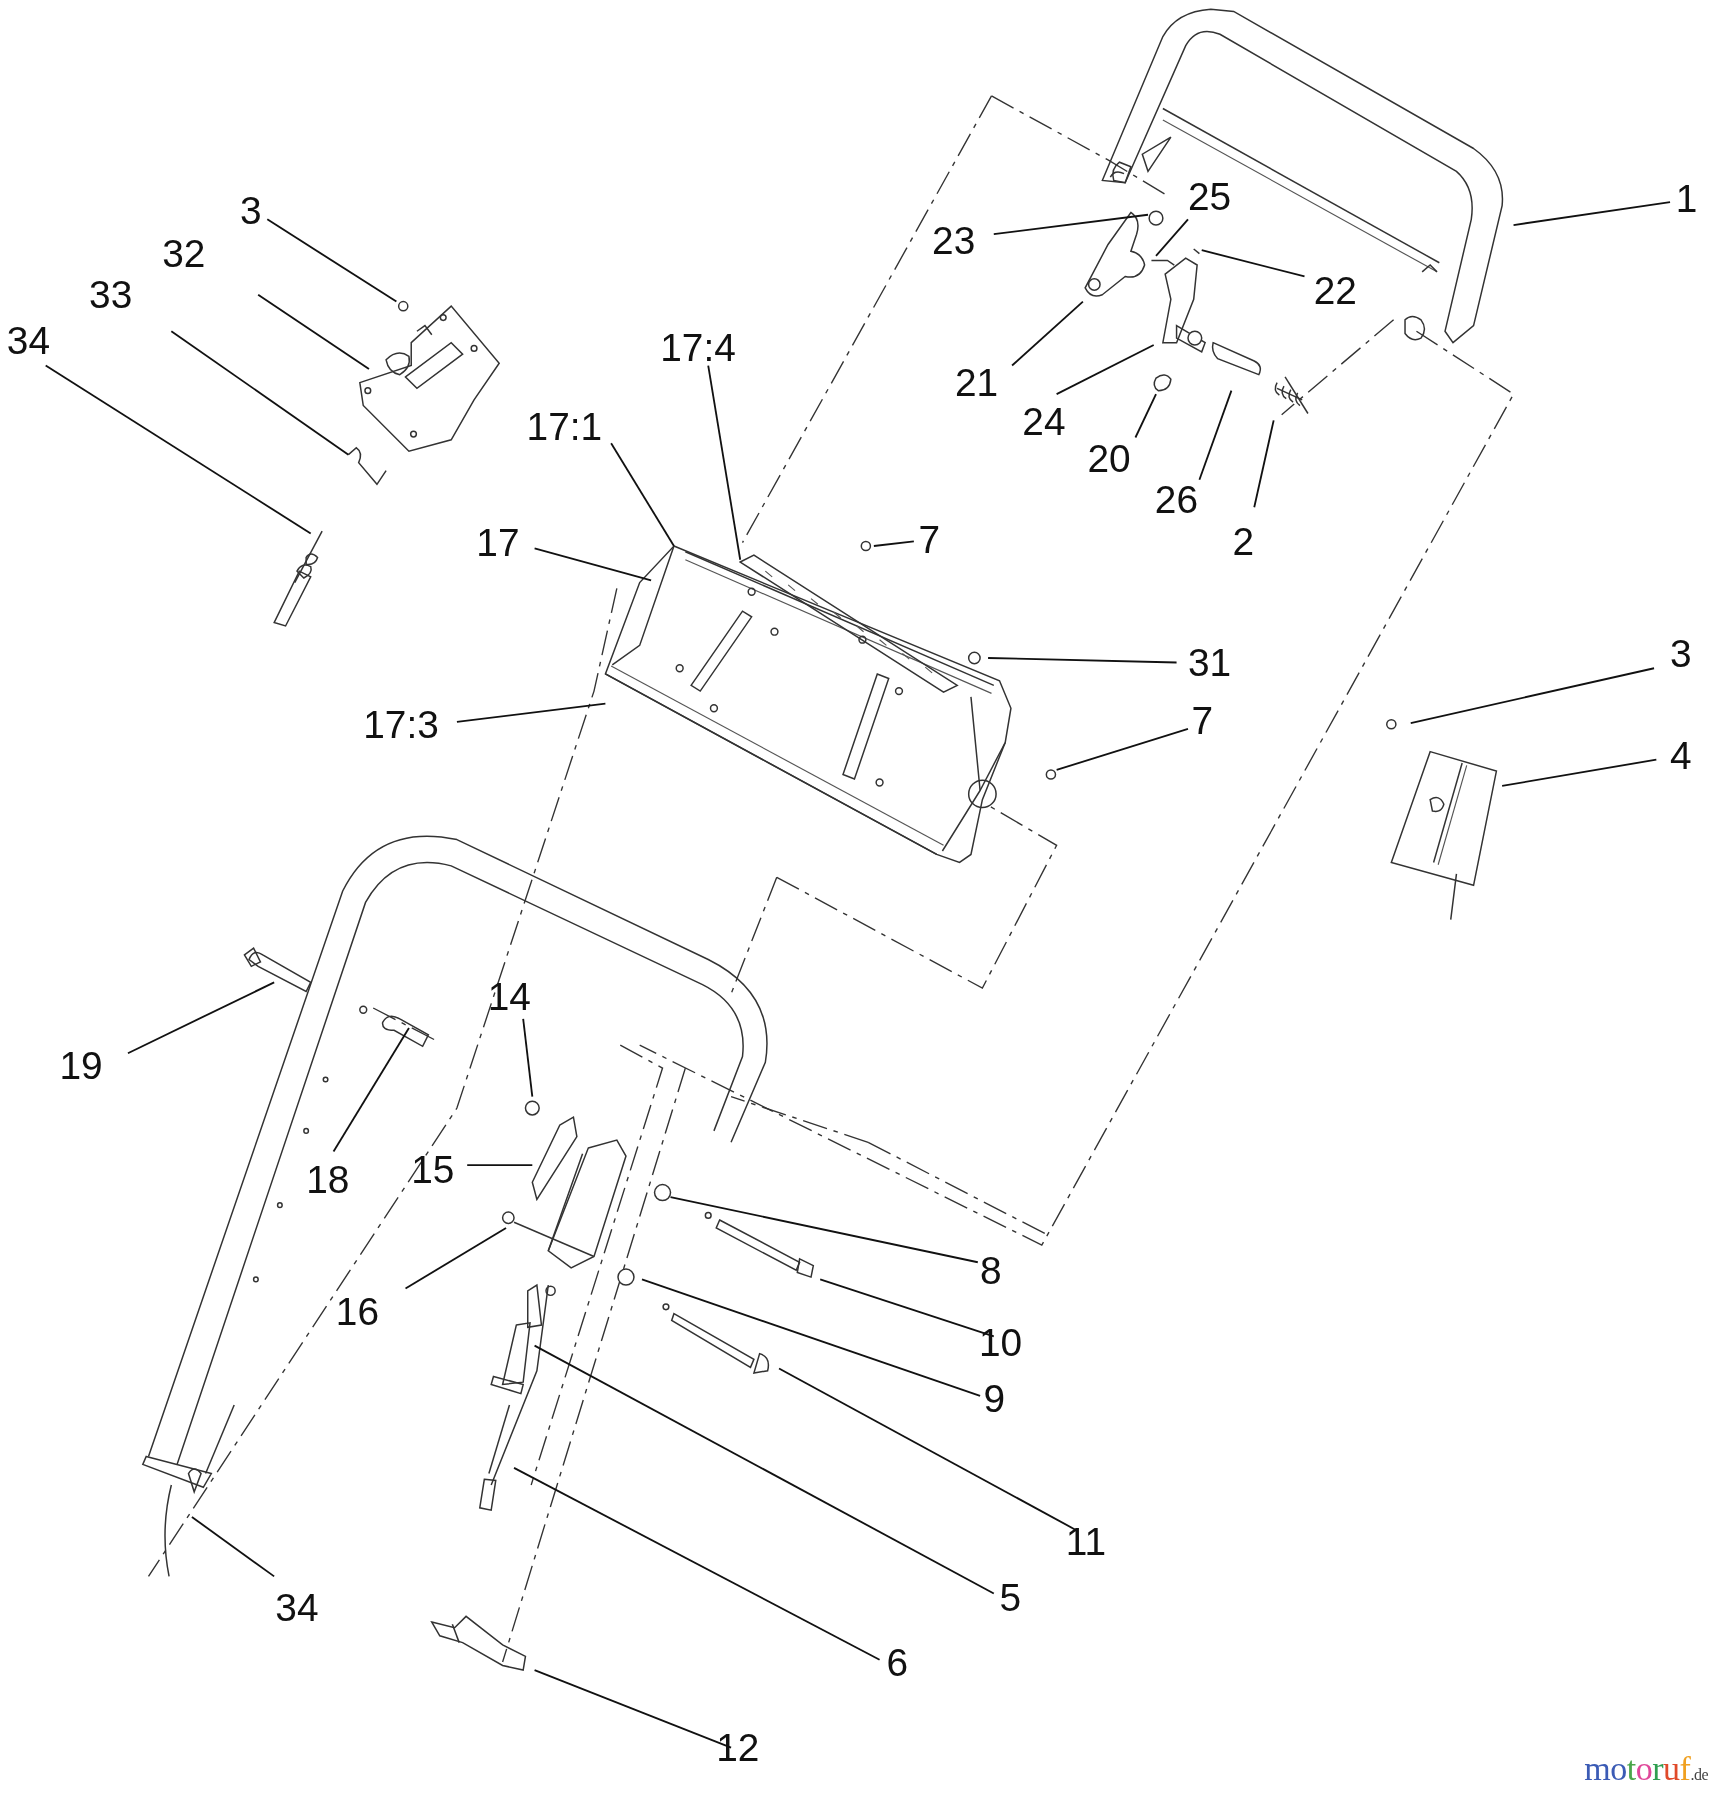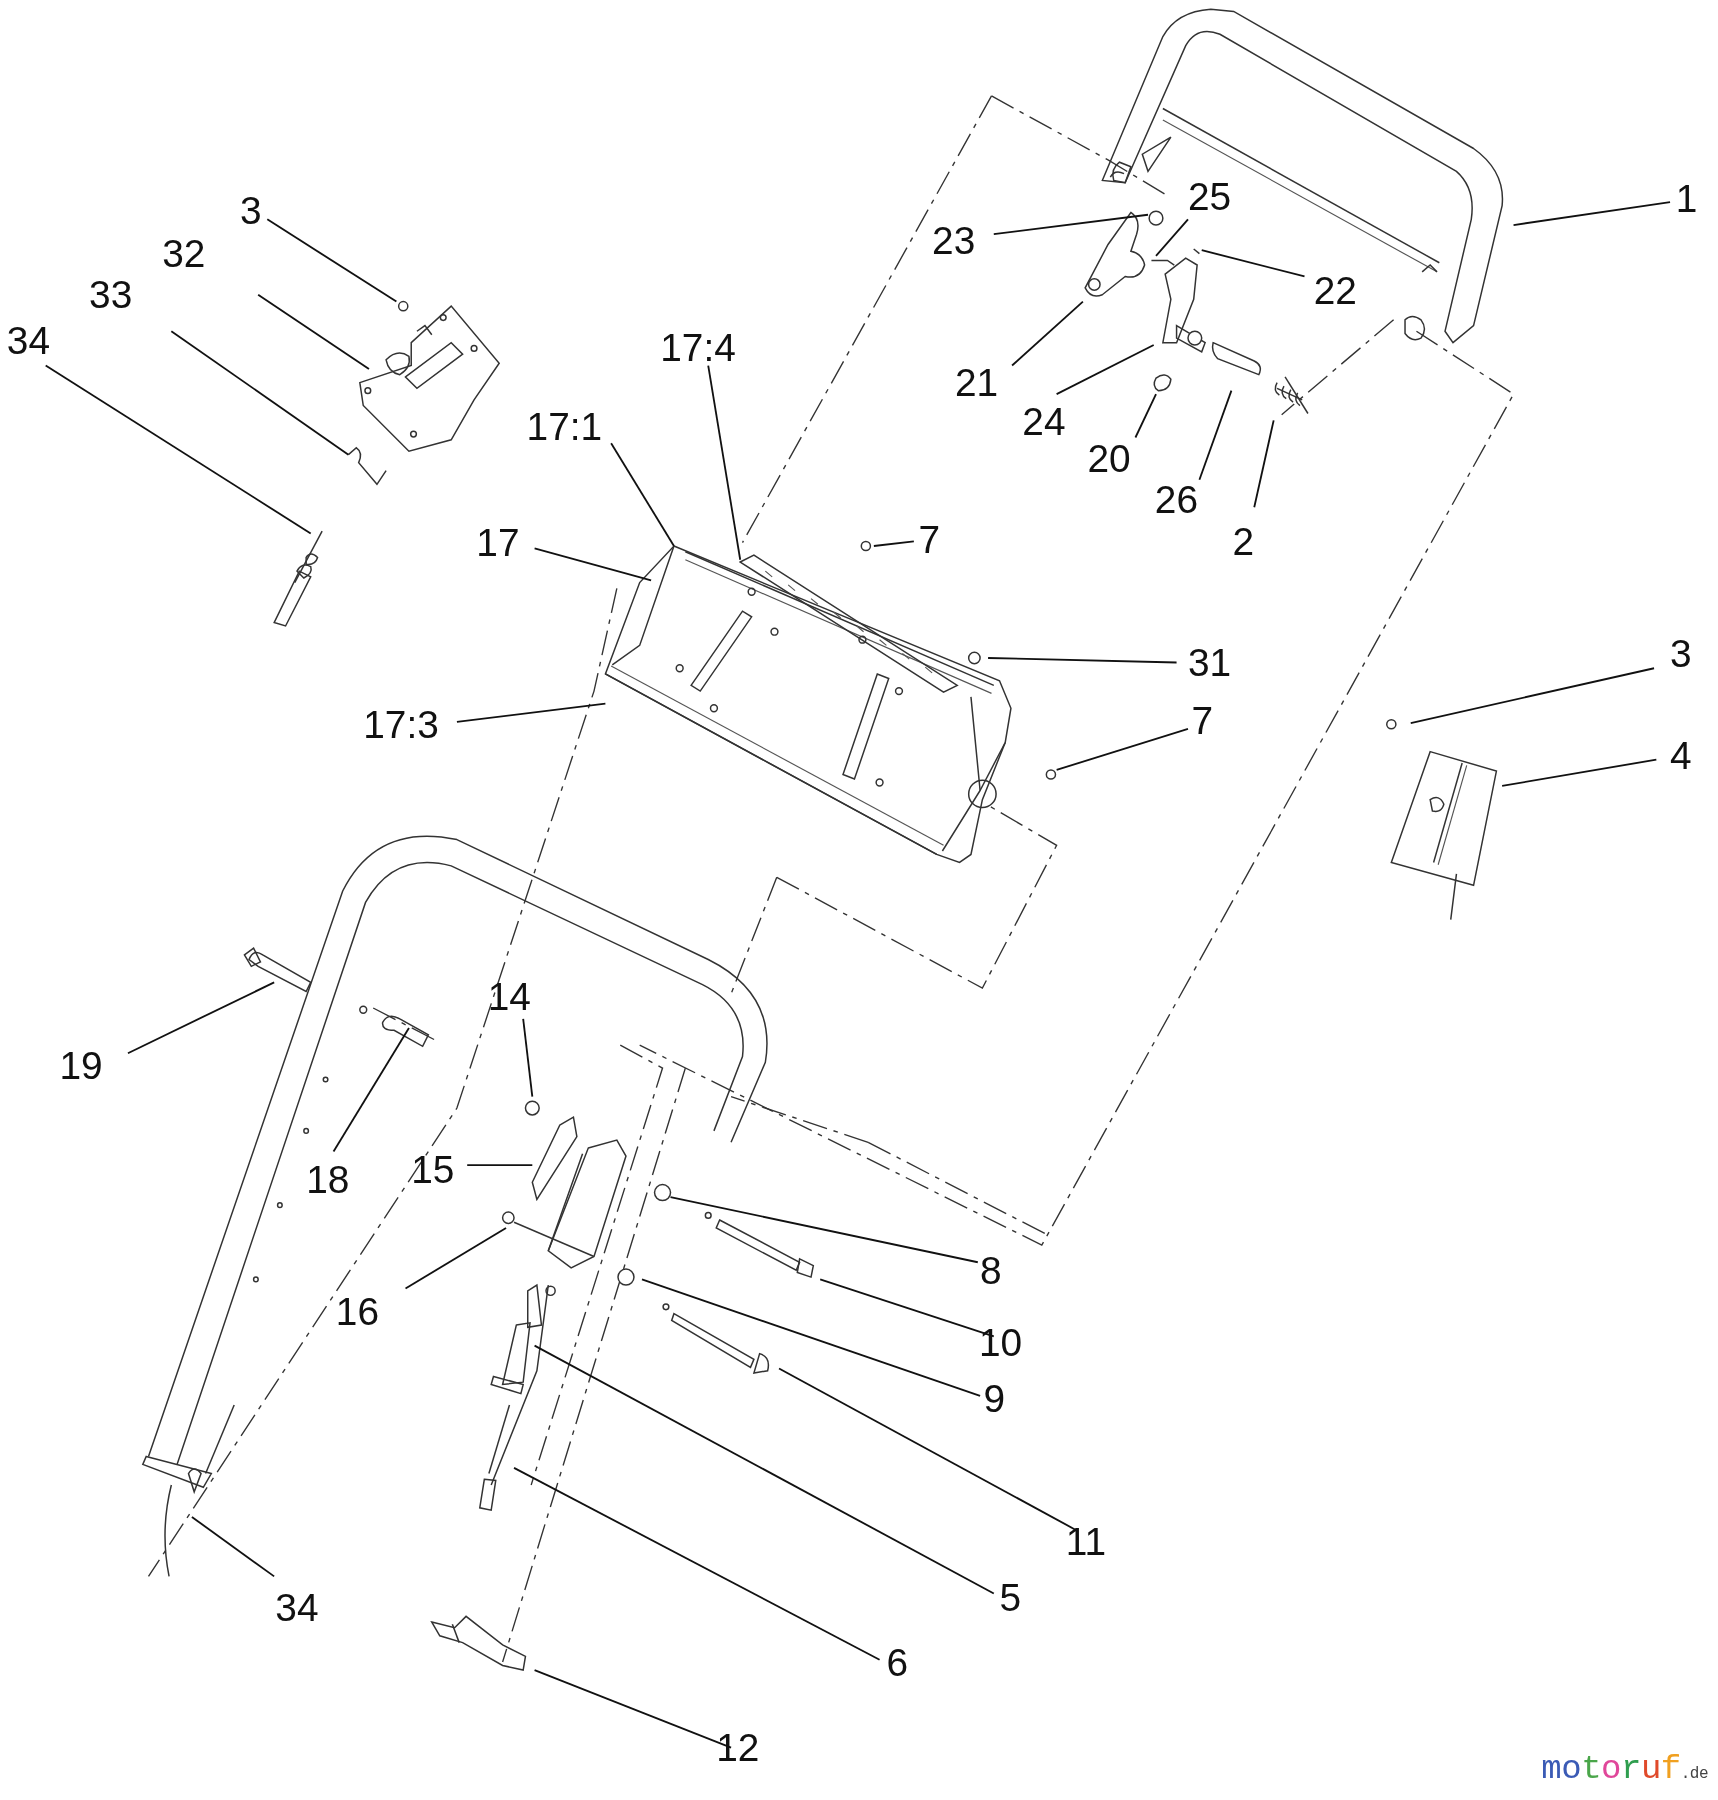--- a/index.html
+++ b/index.html
@@ -4,21 +4,21 @@
   <style>
     html, body { margin: 0; padding: 0; background: #ffffff; }
     body { width: 1718px; height: 1800px; overflow: hidden; position: relative; }
     #diagram { position: absolute; left: 0; top: 0; width: 1718px; height: 1800px; }
     .lbl { font-family: "Liberation Sans", sans-serif; font-size: 34px; fill: #111111; }
     .leader { stroke: #111; stroke-width: 1.6; fill: none; }
     .part { stroke: #333; stroke-width: 1.3; fill: none; }
     .partfill { stroke: #333; stroke-width: 1.3; fill: #ffffff; }
     .thin { stroke: #555; stroke-width: 1; fill: none; }
     .dash { stroke: #333; stroke-width: 1.2; fill: none; stroke-dasharray: 22 6 4 6; }
-    .watermark { position: absolute; right: 10px; bottom: 12px; font-family: Liberation Mono, monospace; font-size: 34px; letter-spacing: -0.5px; }
+    .watermark { position: absolute; right: 10px; bottom: 12px; font-family: Liberation Serif, serif; font-size: 34px; letter-spacing: -0.5px; }
     .watermark span.d { font-size: 16px; color: #444; }
   </style>
 </head>
 <body>
 
 <svg id="diagram" viewBox="0 0 1718 1800" xmlns="http://www.w3.org/2000/svg">
   <g transform="scale(1.1423)">
 
     <g>
       <polyline class="dash" points="868,84 970,140 1020,170"></polyline>

